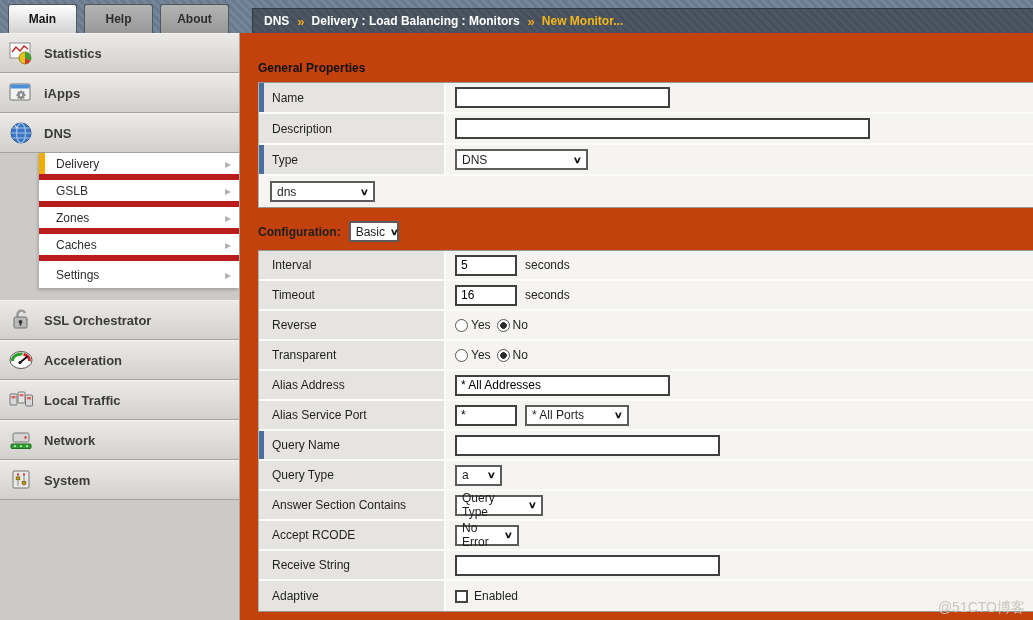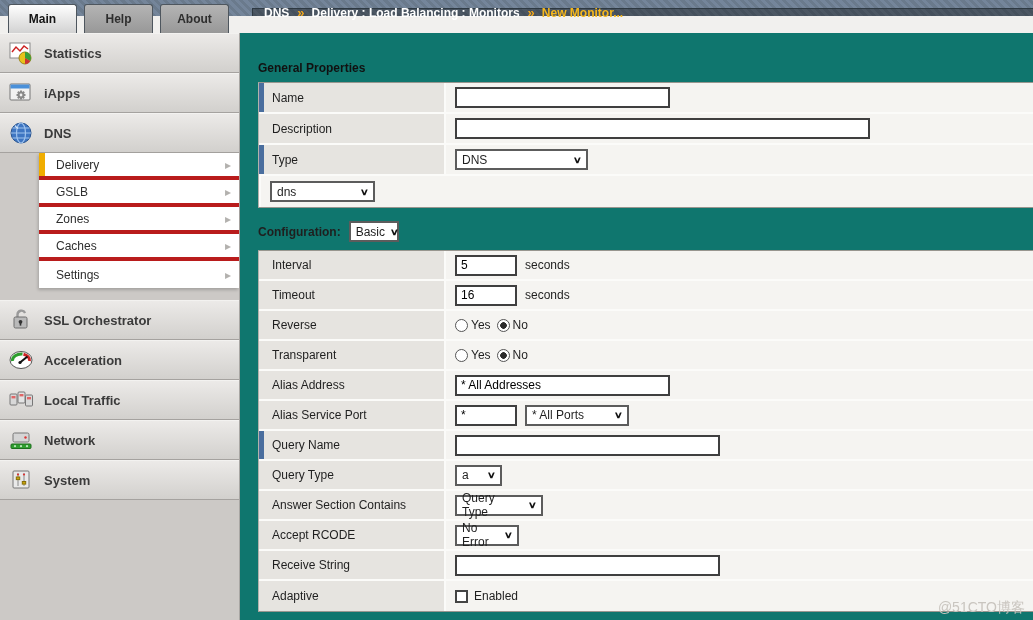--- a/index.html
+++ b/index.html
@@ -1,21 +1,21 @@
 <!DOCTYPE html>
 <html><head>
 <meta charset="utf-8">
 <style>
   * { box-sizing: border-box; margin: 0; padding: 0; }
   html,body { width:1033px; height:620px; }
   body { font-family: "Liberation Sans", sans-serif; }
   .app { position:relative; width:1033px; height:620px; overflow:hidden; background:#f1f0ee; }
 
   
-  .topbar { position:absolute; top:0; left:0; right:0; height:16px;
+  .topbar { position:absolute; top:0; left:0; right:0; height:33px;
     background: repeating-linear-gradient(45deg,#6a7a8c 0 3px,#74859a 3px 6px); }
   .tabs { position:absolute; left:8px; top:4px; display:flex; gap:7px; }
   .tab { width:69px; height:29px; line-height:28px; text-align:center; font-size:12px; font-weight:bold;
     border:1px solid #4e565e; border-bottom:none; border-radius:3px 3px 0 0;
     background:linear-gradient(#b4b4b4,#989898); color:#2e2e2e; cursor:default; }
   .tab.active { background:linear-gradient(#fefefe,#d2d2d2); color:#141414; }
   .breadcrumb { position:absolute; left:252px; right:0; top:8px; bottom:0;
     background: repeating-linear-gradient(45deg,#45505c 0 3px,#4c5763 3px 6px);
     border:1px solid #2e3942; border-right:none; border-bottom:none;
     display:flex; align-items:center; padding-left:11px; gap:8px;
@@ -27,27 +27,27 @@
   .sidebar { position:absolute; left:0; top:33px; width:240px; bottom:0;
     background:#ccc9c6; border-right:1px solid #a8a6a3; }
   .nav-item { height:40px; display:flex; align-items:center; gap:9px; padding-left:7px;
     background:linear-gradient(#eceae8,#d2d0cd);
     border-top:1px solid #f3f2f0; border-bottom:1px solid #a5a29f;
     font-size:13px; font-weight:bold; color:#3b3b3b; cursor:pointer; }
   .nav-icon { width:28px; height:26px; flex:none; display:flex; align-items:center; justify-content:center; }
   .submenu { margin-left:39px; width:200px; background:#fff; box-shadow:-1px 2px 3px rgba(0,0,0,.2);
     margin-bottom:12px; }
   .sub-item { position:relative; height:27px; display:flex; align-items:center; padding-left:17px;
-    border-bottom:4px solid #b91c1c; font-size:12px; color:#2e2e2e; cursor:pointer; background:#fff; }
+    border-bottom:6px solid #b91c1c; font-size:12px; color:#2e2e2e; cursor:pointer; background:#fff; }
   .sub-item:last-child { border-bottom:none; }
   .sub-caret { position:absolute; right:8px; color:#b3b1ae; font-size:12px; }
   .active-bar { position:absolute; left:0; top:0; bottom:0; width:6px; background:#f0ad00; }
 
   
-  .content { position:absolute; left:240px; top:33px; right:0; bottom:0; background:#0f766e;
+  .content { position:absolute; left:240px; top:33px; right:0; bottom:0; background:#c2410c;
     font-size:12px; color:#1f1f1f; }
   .section-title { margin:28px 0 7px 18px; font-weight:bold; font-size:12px; color:#111; }
   .ftable { margin-left:18px; border-top:1px solid #98968f; border-bottom:1px solid #98968f;
     border-left:1px solid #b3b1ac; }
   .frow { display:flex; border-bottom:2px solid #fbfbf9; }
   .frow:last-child { border-bottom:none; }
   .t1 .frow { height:31px; }
   .t2 .frow { height:30px; }
   .lcell { position:relative; width:185px; flex:none; background:#e6e4e0;
     display:flex; align-items:center; padding-left:13px; }

